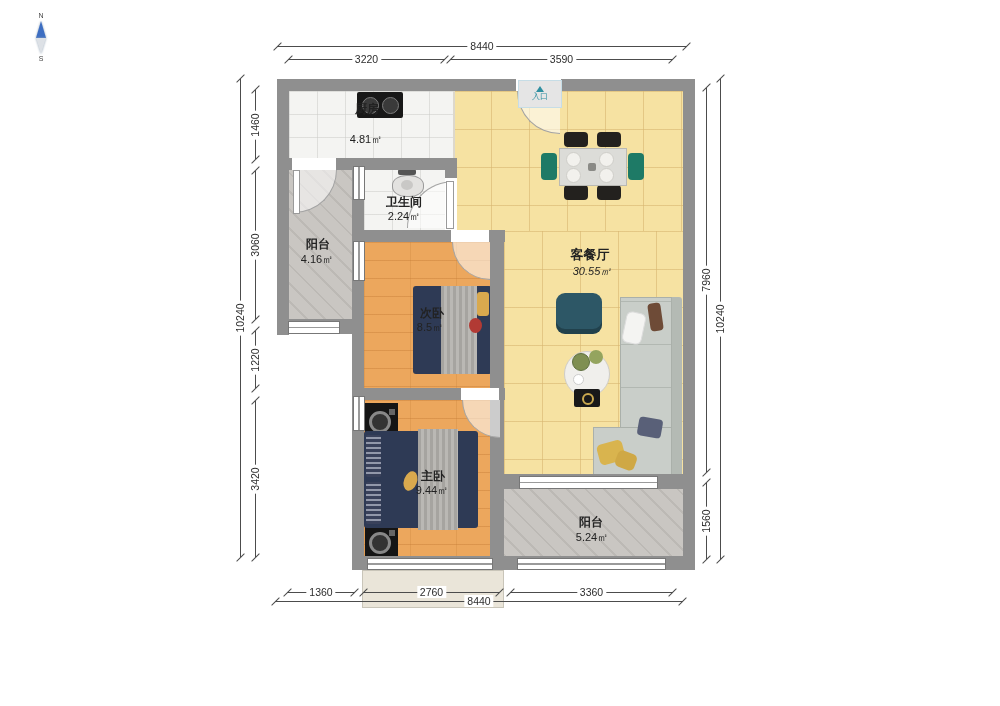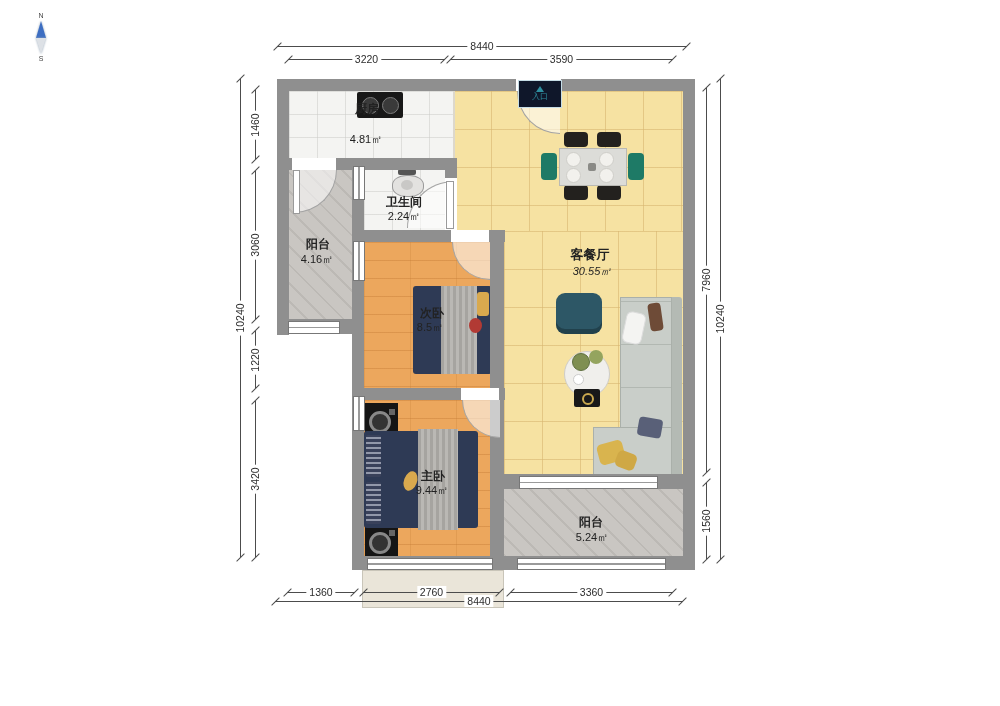--- a/index.html
+++ b/index.html
@@ -133,21 +133,21 @@
   <div>
     <div class="door door-bl" style="left:517px;top:91px;width:42px;height:42px;"></div>
     <div class="door door-br" style="left:294px;top:170px;width:42px;height:42px;"></div>
     <div class="leaf" style="left:293px;top:170px;width:5px;height:42px;"></div>
     <div class="door door-tl" style="left:407px;top:181px;width:46px;height:46px;"></div>
     <div class="leaf" style="left:446px;top:181px;width:6px;height:46px;"></div>
     <div class="door door-bl" style="left:452px;top:242px;width:37px;height:37px;"></div>
     <div class="door door-bl" style="left:462px;top:400px;width:37px;height:37px;"></div>
   </div>
 
-  <div class="abs" style="left:518px;top:80px;width:42px;height:26px;background:#0f172a;border:1px solid #c6dde6;z-index:5;display:flex;flex-direction:column;align-items:center;justify-content:center;">
+  <div class="abs" style="left:518px;top:80px;width:42px;height:26px;background:#e5e5e5;border:1px solid #c6dde6;z-index:5;display:flex;flex-direction:column;align-items:center;justify-content:center;">
     <div style="width:0;height:0;border-left:4px solid transparent;border-right:4px solid transparent;border-bottom:6px solid #2e8fa0;"></div>
     <div style="font-size:8px;color:#2e8fa0;line-height:10px;">入口</div>
   </div>
 
   <div>
 
     <div class="furn" style="left:357px;top:92px;width:46px;height:26px;background:#181818;border-radius:2px;">
       <div class="circle" style="position:absolute;left:5px;top:5px;width:15px;height:15px;background:#3a3a3a;border:1px solid #7c7c7c;"></div>
       <div class="circle" style="position:absolute;left:25px;top:5px;width:15px;height:15px;background:#3a3a3a;border:1px solid #7c7c7c;"></div>
     </div>

